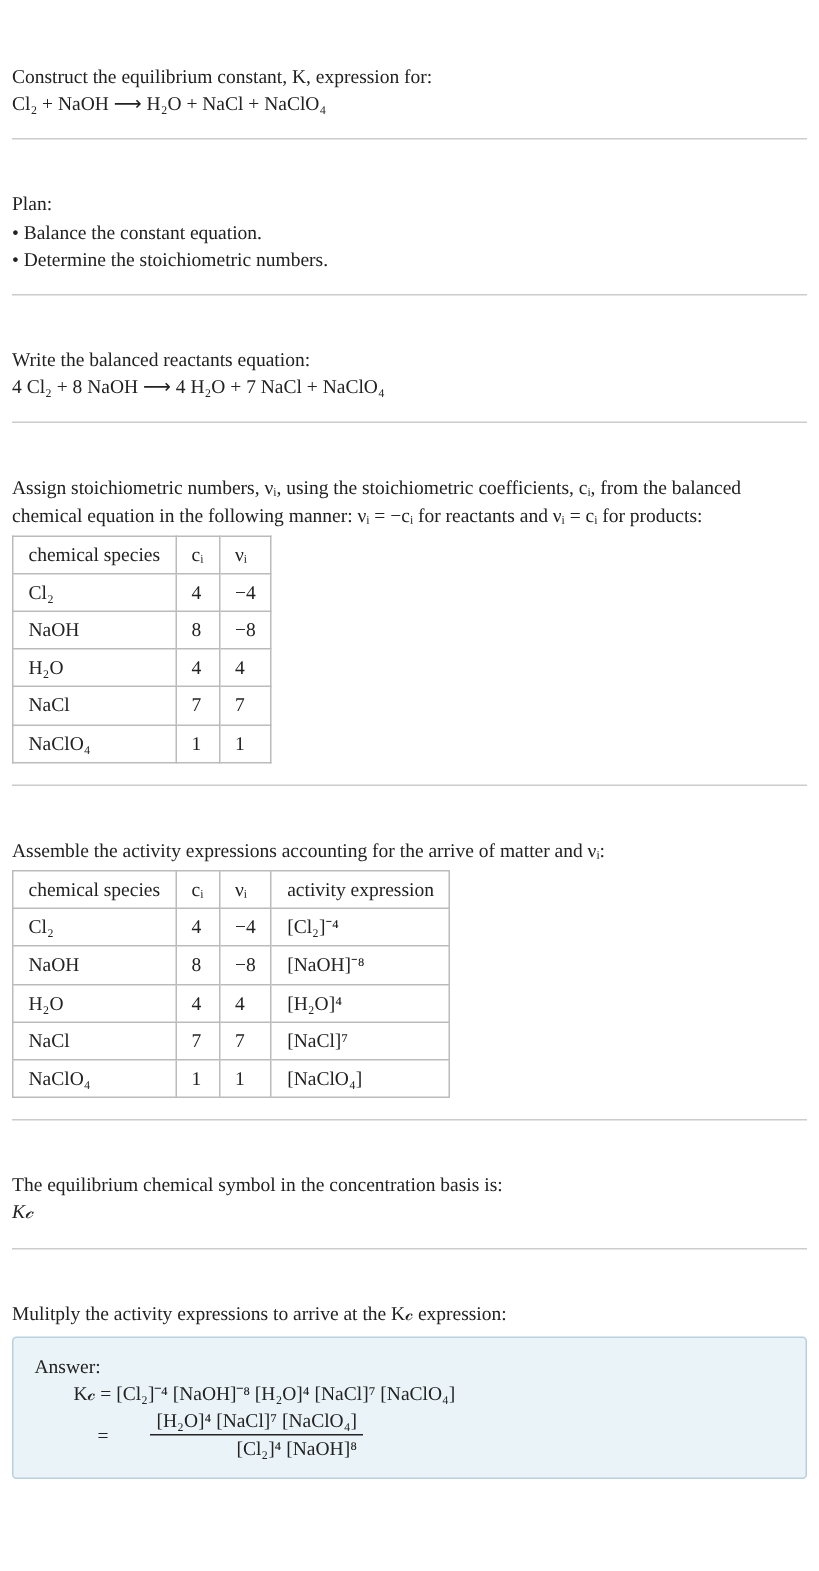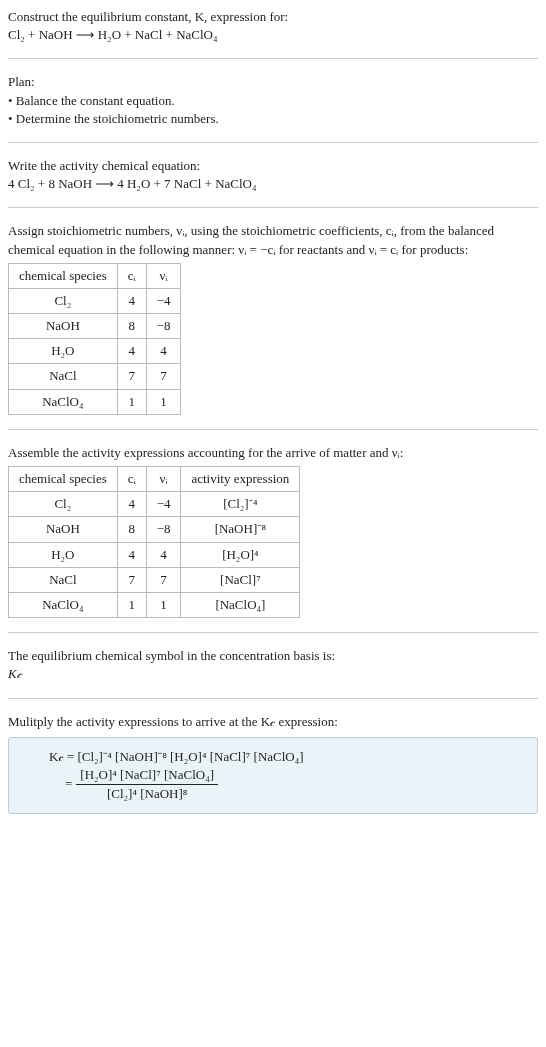--- a/index.html
+++ b/index.html
@@ -11,47 +11,48 @@
     width: 530px;
     line-height: 1.4;
   }
   hr {
     border: none;
     border-top: 1px solid #ccc;
     margin: 14px 0;
   }
   .section {
     margin-bottom: 2px;
+    margin-top: 34px;
   }
   table {
     border-collapse: collapse;
     margin-top: 4px;
   }
   td, th {
     border: 1px solid #bbb;
     padding: 3px 10px;
-    text-align: center;
+    text-align: left;
     font-weight: normal;
   }
   .ital { font-style: italic; }
   .answerbox {
     background: #eaf3f8;
     border: 1px solid #b9d0de;
     border-radius: 3px;
     padding: 10px 14px;
     margin-top: 6px;
   }
   .indent { margin-left: 26px; }
   .frac {
     display: inline-block;
     vertical-align: middle;
     text-align: center;
   }
-  .frac .num { display:block; border-bottom:1px solid #222; padding:0 4px; }
-  .frac .den { display:block; padding:0 4px; }
+  .frac .num { display:block; border-bottom:1px solid #222; padding:0 4px;margin-left:24px; }
+  .frac .den { display:block; padding:0 4px;text-align:right; }
   .eqline { display:flex; align-items:center; gap:4px; }
 </style>
 </head>
 <body>
 
 <div class="section">
   <div>Construct the equilibrium constant, K, expression for:</div>
   <div>Cl₂ + NaOH ⟶ H₂O + NaCl + NaClO₄</div>
 </div>
 
@@ -59,21 +60,21 @@
 
 <div class="section">
   <div>Plan:</div>
   <div>• Balance the constant equation.</div>
   <div>• Determine the stoichiometric numbers.</div>
 </div>
 
 <hr>
 
 <div class="section">
-  <div>Write the activity chemical equation:</div>
+  <div>Write the balanced reactants equation:</div>
   <div>4 Cl₂ + 8 NaOH ⟶ 4 H₂O + 7 NaCl + NaClO₄</div>
 </div>
 
 <hr>
 
 <div class="section">
   <div>Assign stoichiometric numbers, νᵢ, using the stoichiometric coefficients, cᵢ, from the balanced chemical equation in the following manner: νᵢ = −cᵢ for reactants and νᵢ = cᵢ for products:</div>
   <table>
     <tbody>
         <tr>
@@ -163,20 +164,21 @@
   <div class="ital">K𝒸</div>
 </div>
 
 <hr>
 
 <div class="section">
   <div>Mulitply the activity expressions to arrive at the K𝒸 expression:</div>
 </div>
 
 <div class="answerbox">
+  <div>Answer:</div>
   <div class="indent">K𝒸 = [Cl₂]⁻⁴ [NaOH]⁻⁸ [H₂O]⁴ [NaCl]⁷ [NaClO₄]</div>
   <div class="indent eqline">
     <span style="margin-left:16px;">= </span>
     <span class="frac">
       <span class="num">[H₂O]⁴ [NaCl]⁷ [NaClO₄]</span>
       <span class="den">[Cl₂]⁴ [NaOH]⁸</span>
     </span>
   </div>
 </div>
 

